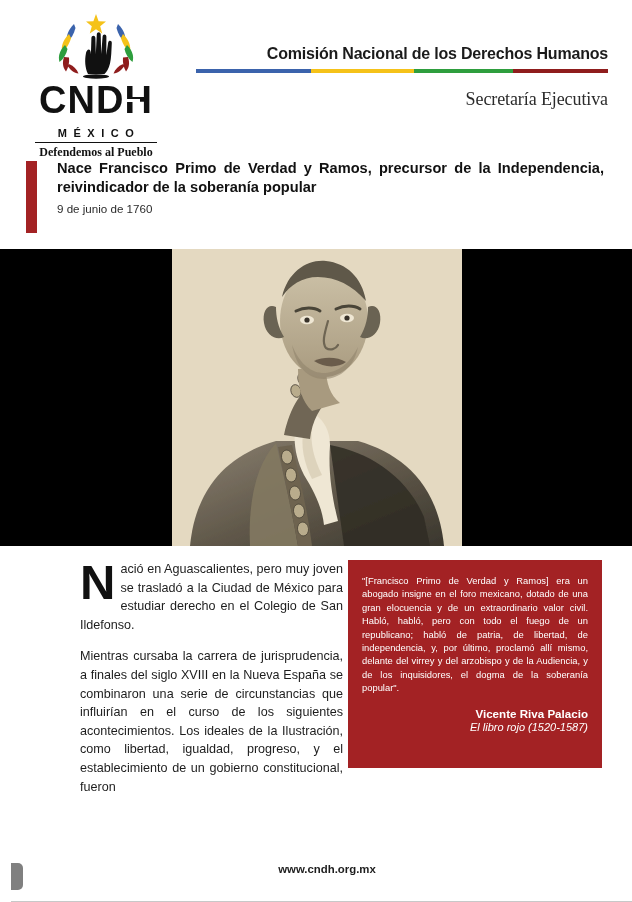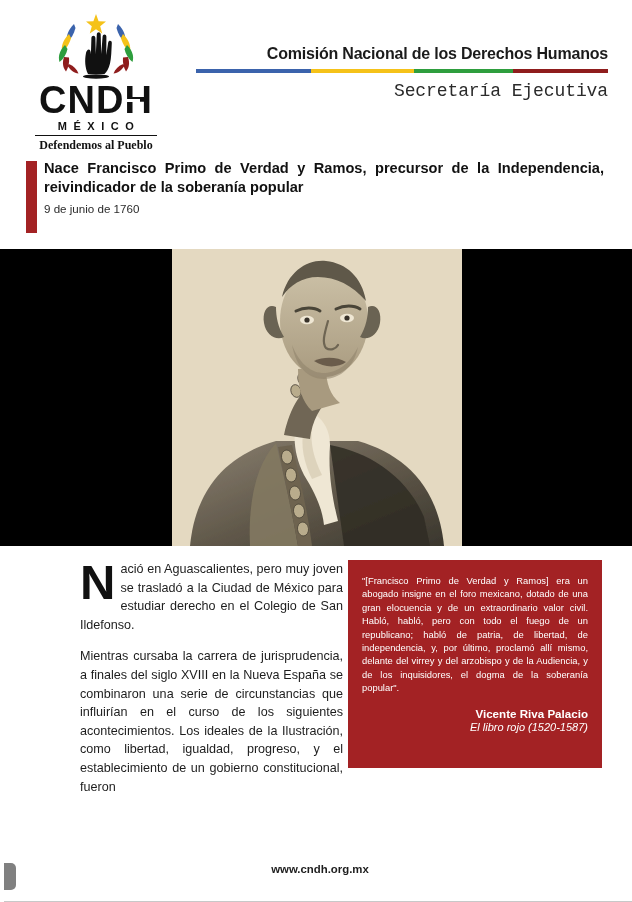--- a/index.html
+++ b/index.html
@@ -53,21 +53,21 @@
     height: 3px;
     background: #ffffff;
   }
   .logo-mexico {
     font-family: "Liberation Sans", sans-serif;
     font-size: 11px;
     font-weight: bold;
     letter-spacing: 6.5px;
     text-align: center;
     color: #111111;
-    margin-top: 1px;
+    margin-top: 8px;
     padding-left: 6px;
   }
   .logo-rule {
     width: 122px;
     height: 1px;
     background: #111111;
     margin: 3px auto 0 auto;
   }
   .logo-tag {
     font-family: "Liberation Serif", serif;
@@ -99,32 +99,32 @@
     width: 412px;
     height: 4px;
     margin-top: 3px;
   }
   .org-bar span { display: block; height: 4px; }
   .bar-blue   { width: 28%; background: #3b63ac; }
   .bar-yellow { width: 25%; background: #f5c219; }
   .bar-green  { width: 24%; background: #2e9e3e; }
   .bar-red    { width: 23%; background: #8f1d1d; }
   .org-sub {
-    font-family: Liberation Mono, monospace;
+    font-family: Liberation Serif, serif;
     font-size: 18px;
     color: #2b2b2b;
-    margin-top: 8px;
+    margin-top: 16px;
     letter-spacing: -0.1px;
   }
 
   
   .title-block {
     position: relative;
     margin: 14px 0 0 0;
-    padding-left: 44px;
+    padding-left: 57px;
     padding-right: 28px;
     min-height: 74px;
   }
   .title-accent {
     position: absolute;
     left: 26px;
     top: 2px;
     width: 11px;
     height: 72px;
     background: #a32224;
@@ -229,21 +229,21 @@
     font-style: italic;
     font-size: 11px;
     color: #ffffff;
     text-align: right;
     margin-top: 1px;
   }
 
   
   .footer {
     position: absolute;
-    left: 4px;
+    left: 11px;
     bottom: 0;
     width: 524px;
     height: 45px;
     background: #ffffff;
   }
   .footer-url {
     position: absolute;
     left: 0;
     top: 6px;
     width: 632px;

